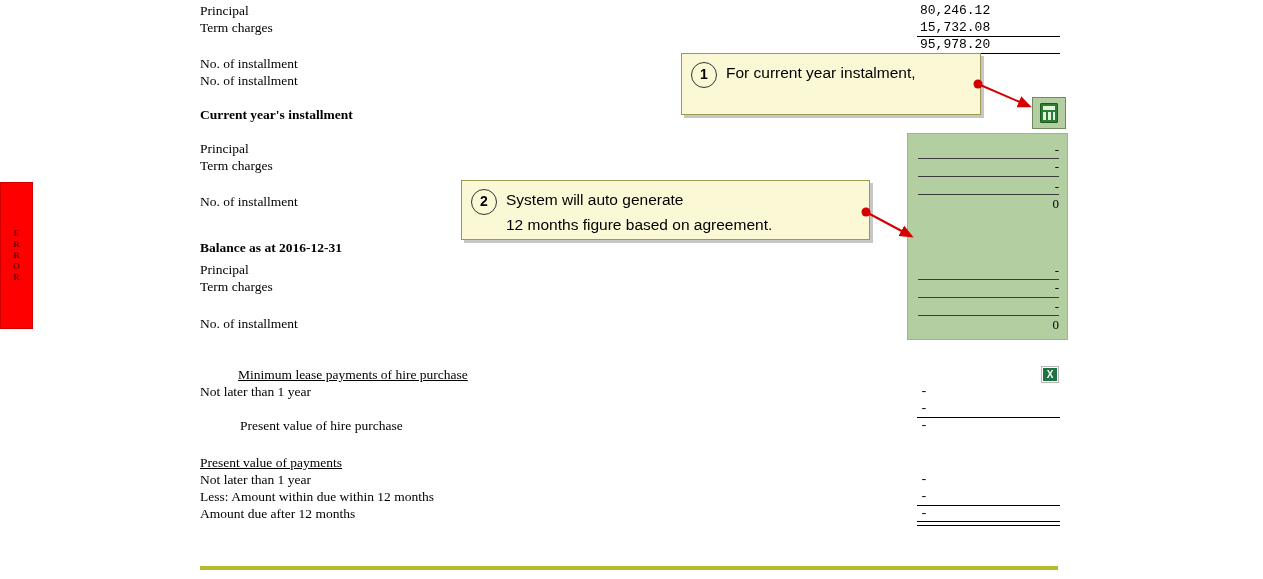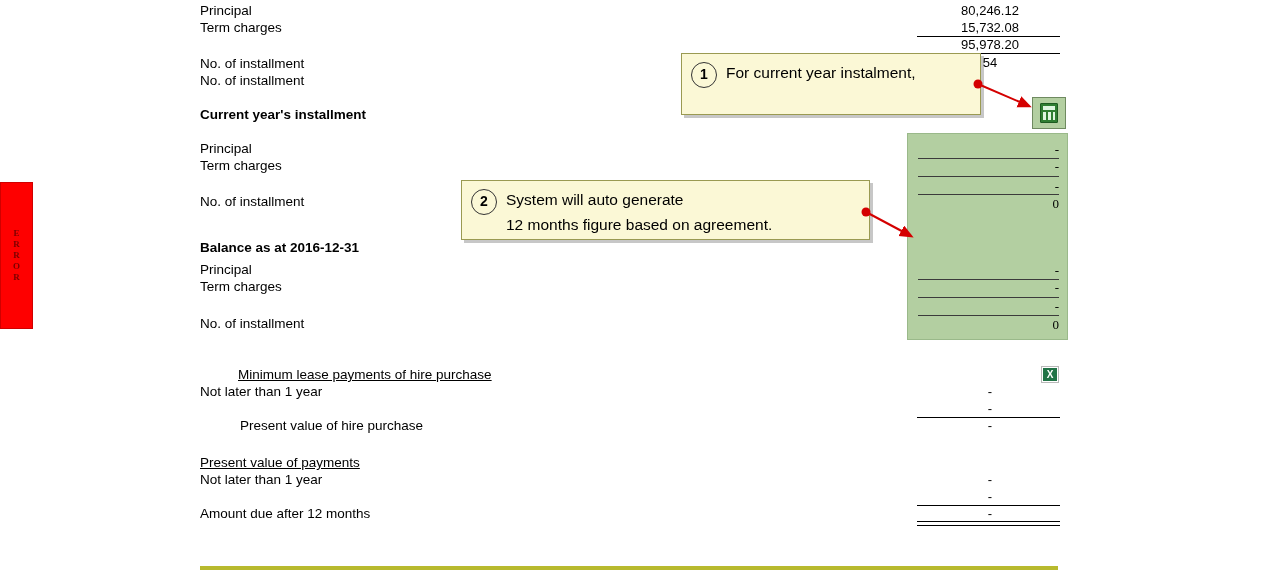--- a/index.html
+++ b/index.html
@@ -43,34 +43,34 @@
     font-size: 9px;
     font-weight: bold;
     color: #7a0000;
     line-height: 11px;
     letter-spacing: 0px;
   }
 
   
   .label {
     position: absolute;
-    font-family: Liberation Sans, sans-serif;
+    font-family: Liberation Serif, serif;
     font-size: 13.5px;
     white-space: nowrap;
     color: #000;
     text-align: center;
   }
   .label.bold { font-weight: bold; }
   .label.underline { text-decoration: underline; }
 
   .amount {
     position: absolute;
-    font-family: Liberation Sans, sans-serif;
+    font-family: Liberation Mono, monospace;
     font-size: 13px;
-    text-align: center;
+    text-align: left;
     white-space: nowrap;
     color: #000;
   }
 
   
   .rule {
     position: absolute;
     border-top: 1px solid #000;
     height: 0;
   }
@@ -297,20 +297,21 @@
 
   <div class="excel-icon">
     <div class="x">X</div>
   </div>
 
   <div class="label underline" style="left:200px; top:455px;">Present value of payments</div>
 
   <div class="label" style="left:200px; top:472px;">Not later than 1 year</div>
   <div class="amount" style="left:920px; top:472px; width:140px;">-</div>
 
+  <div class="label" style="left:200px; top:489px;">Less: Amount within due within 12 months</div>
   <div class="amount" style="left:920px; top:489px; width:140px;">-</div>
 
   <div class="rule" style="left:917px; top:505px; width:143px;"></div>
 
   <div class="label" style="left:200px; top:506px;">Amount due after 12 months</div>
   <div class="amount" style="left:920px; top:506px; width:140px;">-</div>
 
   <div class="rule dbl" style="left:917px; top:521px; width:143px;"></div>
 
   <div class="bottom-bar"></div>

